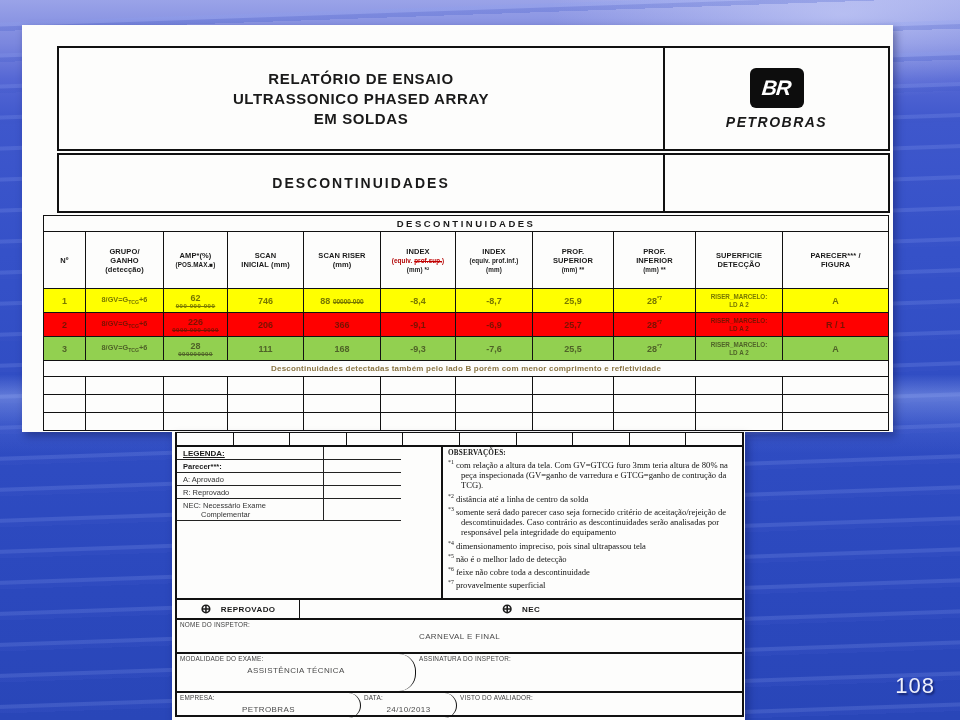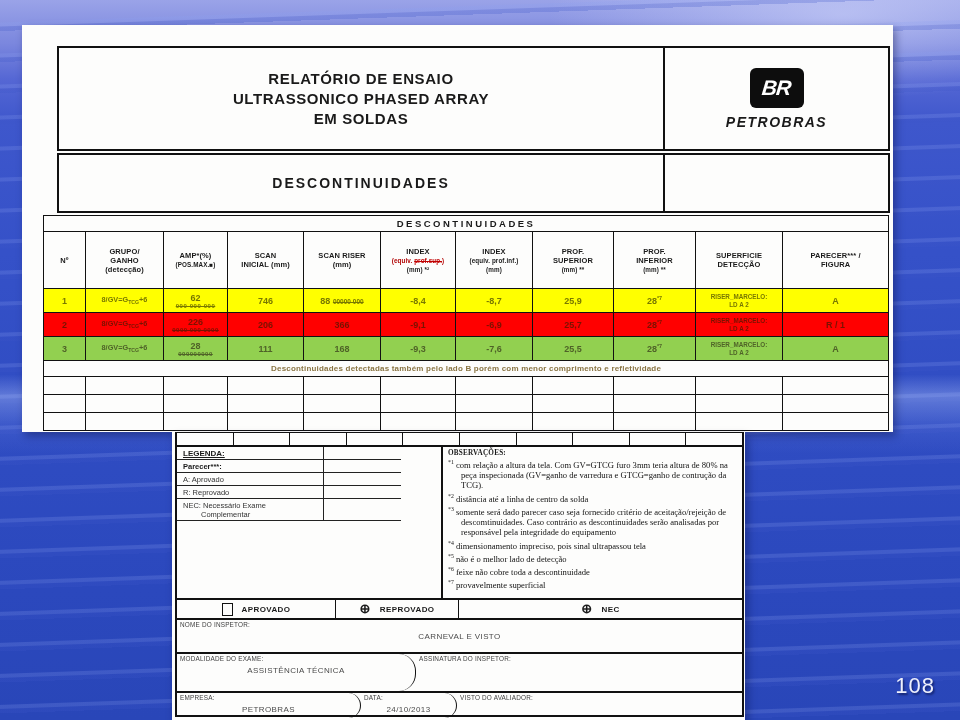--- a/index.html
+++ b/index.html
@@ -340,37 +340,33 @@
           <div class="obs-line"><span class="obs-sup">*2</span> <span>distância até a linha de centro da solda</span></div>
           <div class="obs-line"><span class="obs-sup">*3</span> <span>somente será dado parecer caso seja fornecido critério de aceitação/rejeição de descomtinuidades. Caso contrário as descontinuidades serão analisadas por responsável pela integridade do equipamento</span></div>
           <div class="obs-line"><span class="obs-sup">*4</span> <span>dimensionamento impreciso, pois sinal ultrapassou tela</span></div>
           <div class="obs-line"><span class="obs-sup">*5</span> <span>não é o melhor lado de detecção</span></div>
           <div class="obs-line"><span class="obs-sup">*6</span> <span>feixe não cobre toda a descontinuidade</span></div>
           <div class="obs-line"><span class="obs-sup">*7</span> <span>provavelmente superficial</span></div>
         </div>
       </div>
 
       <div class="p2-approval">
-        <div class="ap-cell ap-1">
-          <span class="chk-square"></span>
-          <span>APROVADO</span>
-        </div>
         <div class="ap-cell ap-2">
           <span class="circle-plus">⊕</span>
           <span>REPROVADO</span>
         </div>
         <div class="ap-cell ap-3">
           <span class="circle-plus">⊕</span>
           <span>NEC</span>
         </div>
       </div>
 
       <div class="p2-row p2-nome">
         <span class="fld-lbl">NOME DO INSPETOR:</span>
-        <span class="fld-val">CARNEVAL E VISTO</span>
+        <span class="fld-val">CARNEVAL E FINAL</span>
       </div>
 
       <div class="p2-row p2-modal">
         <div class="fld m-left">
           <span class="fld-lbl">MODALIDADE DO EXAME:</span>
           <span class="fld-val">ASSISTÊNCIA TÉCNICA</span>
         </div>
         <div class="fld m-right">
           <span class="fld-lbl">ASSINATURA DO INSPETOR:</span>
         </div>

